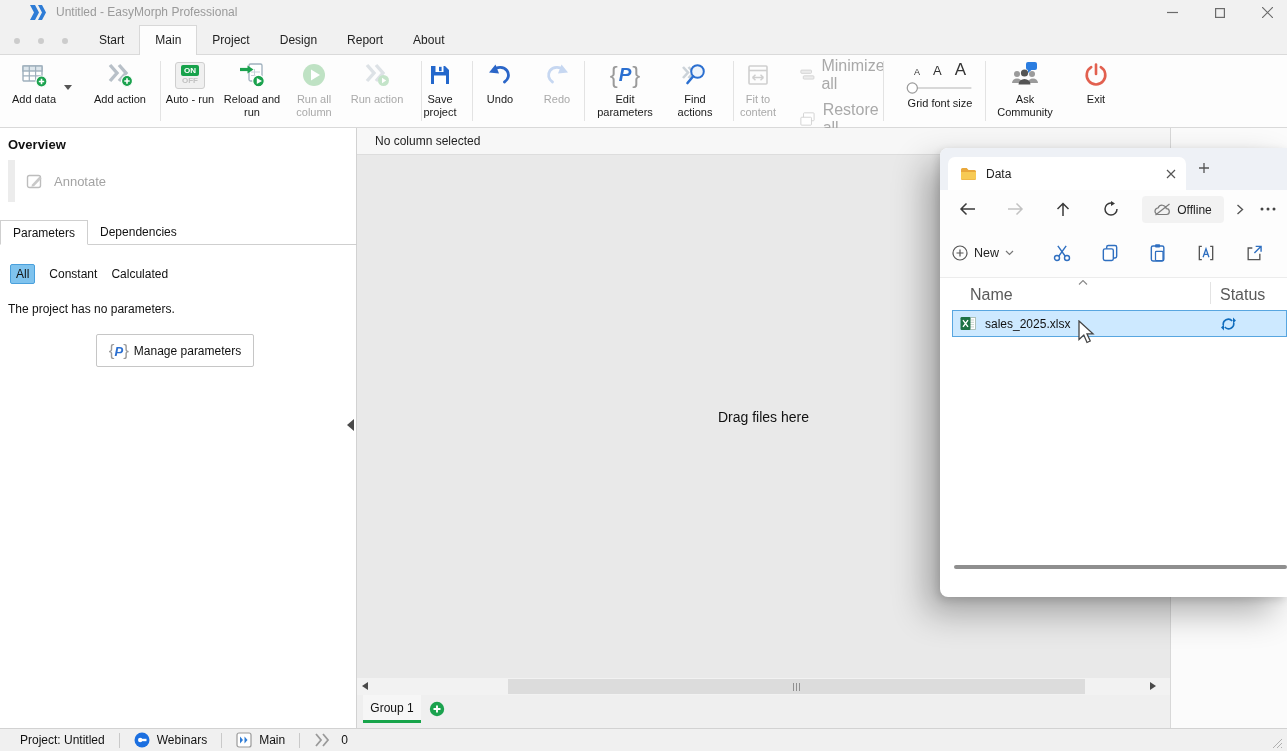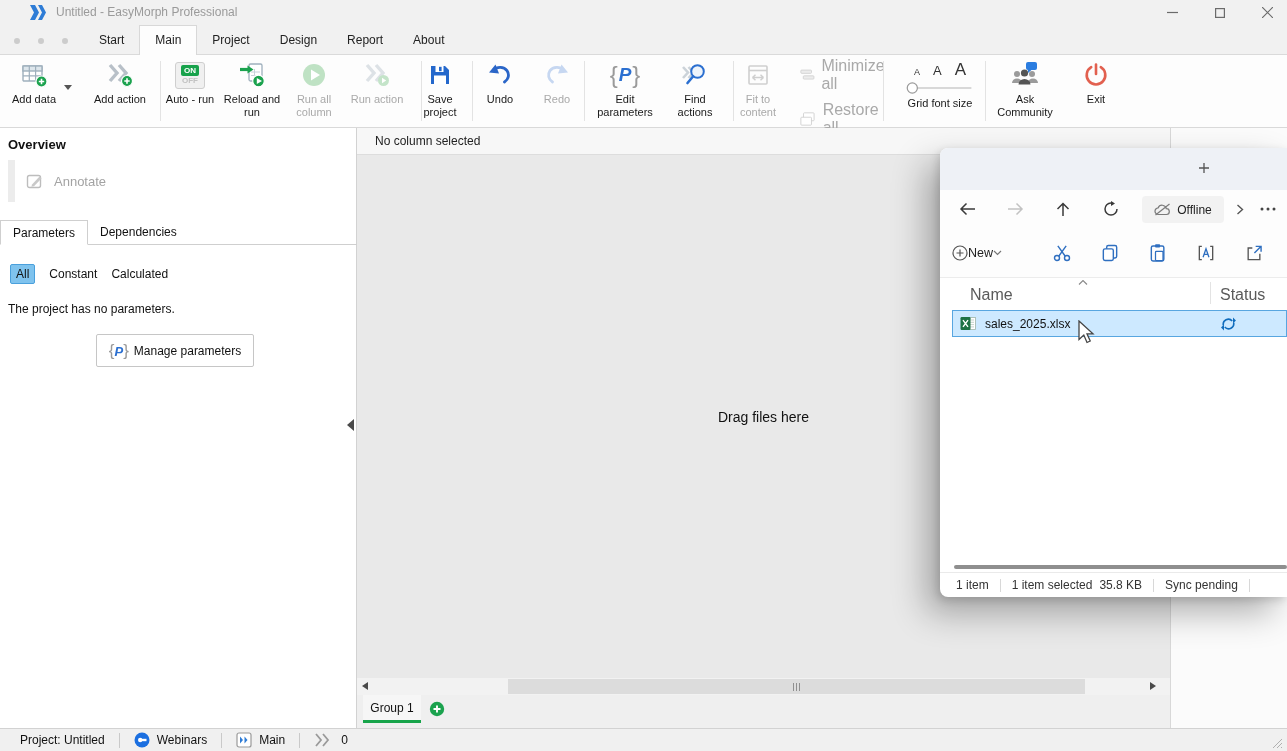--- a/index.html
+++ b/index.html
@@ -80,21 +80,21 @@
   #explorer { left:940px; top:148px; width:347px; height:449px; border-radius:8px 0 0 8px;
     background:#fff; box-shadow:-14px 16px 34px rgba(0,0,0,.30), -2px 3px 8px rgba(0,0,0,.14); z-index:20; }
   #ex-tabstrip { left:0; top:0; width:100%; height:42px; background:#eef1f6; border-radius:8px 0 0 0; }
   #ex-tab { left:8px; top:9px; width:238px; height:33px; background:#fff; border-radius:7px 7px 0 0; display:flex; align-items:center; padding:0 10px 0 12px; gap:9px; }
   #ex-tab-title { font-size:12px; color:#222; flex:1; }
   #ex-newtab { left:258px; top:14px; }
   #ex-addr { left:0; top:42px; width:100%; height:38px; background:#fdfdfd; display:flex; align-items:center; }
   .nav-ic { width:30px; height:30px; display:flex; align-items:center; justify-content:center; }
   #ex-offline { position:absolute; left:202px; top:6px; height:27px; width:82px; background:#f2f2f2; border-radius:4px; display:flex; align-items:center; justify-content:center; gap:6px; font-size:12px; color:#222; }
   #ex-cmdbar { left:0; top:80px; width:100%; height:50px; background:#fdfdfd; border-bottom:1px solid #ececec; }
-  #ex-new { left:12px; top:11px; height:28px; display:flex; align-items:center; font-size:12.5px; color:#222; }
+  #ex-new { left:12px; top:11px; height:28px; display:flex; align-items:center; gap:6px; font-size:12.5px; color:#222; }
   .cmd-ic { position:absolute; top:13px; width:24px; height:24px; display:flex; align-items:center; justify-content:center; }
   #ex-headers { left:0; top:130px; width:100%; height:30px; font-size:16px; color:#5a5a5a; }
   #col-div { left:270px; top:4px; width:1px; height:22px; background:#e3e3e3; }
   #ex-row { left:12px; top:162px; width:335px; height:27px; background:#cde9ff; border:1px solid #58a6e0; display:flex; align-items:center; font-size:12px; color:#111; }
   #ex-scroll { left:14px; top:417px; width:333px; height:4px; background:#8f8f8f; border-radius:2px; }
   #ex-status { left:0; top:424px; width:100%; height:25px; border-top:1px solid #eaeaea; display:flex; align-items:center; font-size:12px; color:#333; }
   .exsep { width:1px; height:13px; background:#d8d8d8; margin:0 11px; }
 
   #cursor { left:1078px; top:320px; z-index:40; }
   #grip { left:1272px; top:738px; }
@@ -441,20 +441,30 @@
     </span>
   </div>
 
   <svg id="grip" class="abs" width="11" height="10" viewBox="0 0 11 10">
     <path d="M10 1 L1 10 M10 5 L5 10 M10 9 L9 10" stroke="#b0b0b0" stroke-width="1"></path>
   </svg>
 
   <div id="explorer" class="abs">
 
     <div id="ex-tabstrip" class="abs">
+      <div id="ex-tab" class="abs">
+        <svg width="17" height="14" viewBox="0 0 17 14">
+          <path d="M1 2.5 a1.5 1.5 0 0 1 1.5-1.5 h4.2 l1.8 2 h6 a1.5 1.5 0 0 1 1.5 1.5 v7 a1.5 1.5 0 0 1 -1.5 1.5 h-12 a1.5 1.5 0 0 1 -1.5 -1.5 z" fill="#e9a83c"></path>
+          <path d="M1 5 h15 v6 a1.5 1.5 0 0 1 -1.5 1.5 h-12 a1.5 1.5 0 0 1 -1.5 -1.5 z" fill="#f7ca54"></path>
+        </svg>
+        <span id="ex-tab-title">Data</span>
+        <svg width="10" height="10" viewBox="0 0 10 10">
+          <path d="M1 1 L9 9 M9 1 L1 9" stroke="#555" stroke-width="1.2"></path>
+        </svg>
+      </div>
       <svg id="ex-newtab" class="abs" width="12" height="12" viewBox="0 0 12 12">
         <path d="M6 1 V11 M1 6 H11" stroke="#555" stroke-width="1.3"></path>
       </svg>
     </div>
 
     <div id="ex-addr" class="abs">
       <div class="nav-ic" style="margin-left:12px">
         <svg width="17" height="14" viewBox="0 0 17 14">
             <path d="M16 7 H2 M7.5 1.5 L2 7 L7.5 12.5" fill="none" stroke="#3a3a3a" stroke-width="1.5"></path>
           </svg>
@@ -558,28 +568,19 @@
       <svg class="abs" style="left:268px;top:6px" width="15" height="14" viewBox="0 0 16 15">
         <path d="M2.5 9 A5.5 5.5 0 0 1 12 4.2" fill="none" stroke="#0f6cbd" stroke-width="1.7"></path>
         <polygon points="12.8,0.5 12.8,7 16,3.8" fill="#0f6cbd"></polygon>
         <path d="M13.5 6 A5.5 5.5 0 0 1 4 10.8" fill="none" stroke="#0f6cbd" stroke-width="1.7"></path>
         <polygon points="3.2,14.5 3.2,8 0,11.2" fill="#0f6cbd"></polygon>
       </svg>
     </div>
 
     <div id="ex-scroll" class="abs"></div>
 
-    <div id="ex-status" class="abs">
-      <span style="margin-left:16px">1 item</span>
-      <span class="exsep"></span>
-      <span>1 item selected</span>
-      <span style="margin-left:7px">35.8 KB</span>
-      <span class="exsep"></span>
-      <span>Sync pending</span>
-      <span class="exsep"></span>
-    </div>
   </div>
 
   <svg id="cursor" class="abs" width="17" height="24" viewBox="0 0 17 24">
     <polygon points="1,1 1,19.5 5.8,15 9,22.5 12.2,21 9,13.8 15,13.8" fill="#fff" stroke="#444" stroke-width="1.3"></polygon>
   </svg>
 
 </div>
 
 </body></html>

